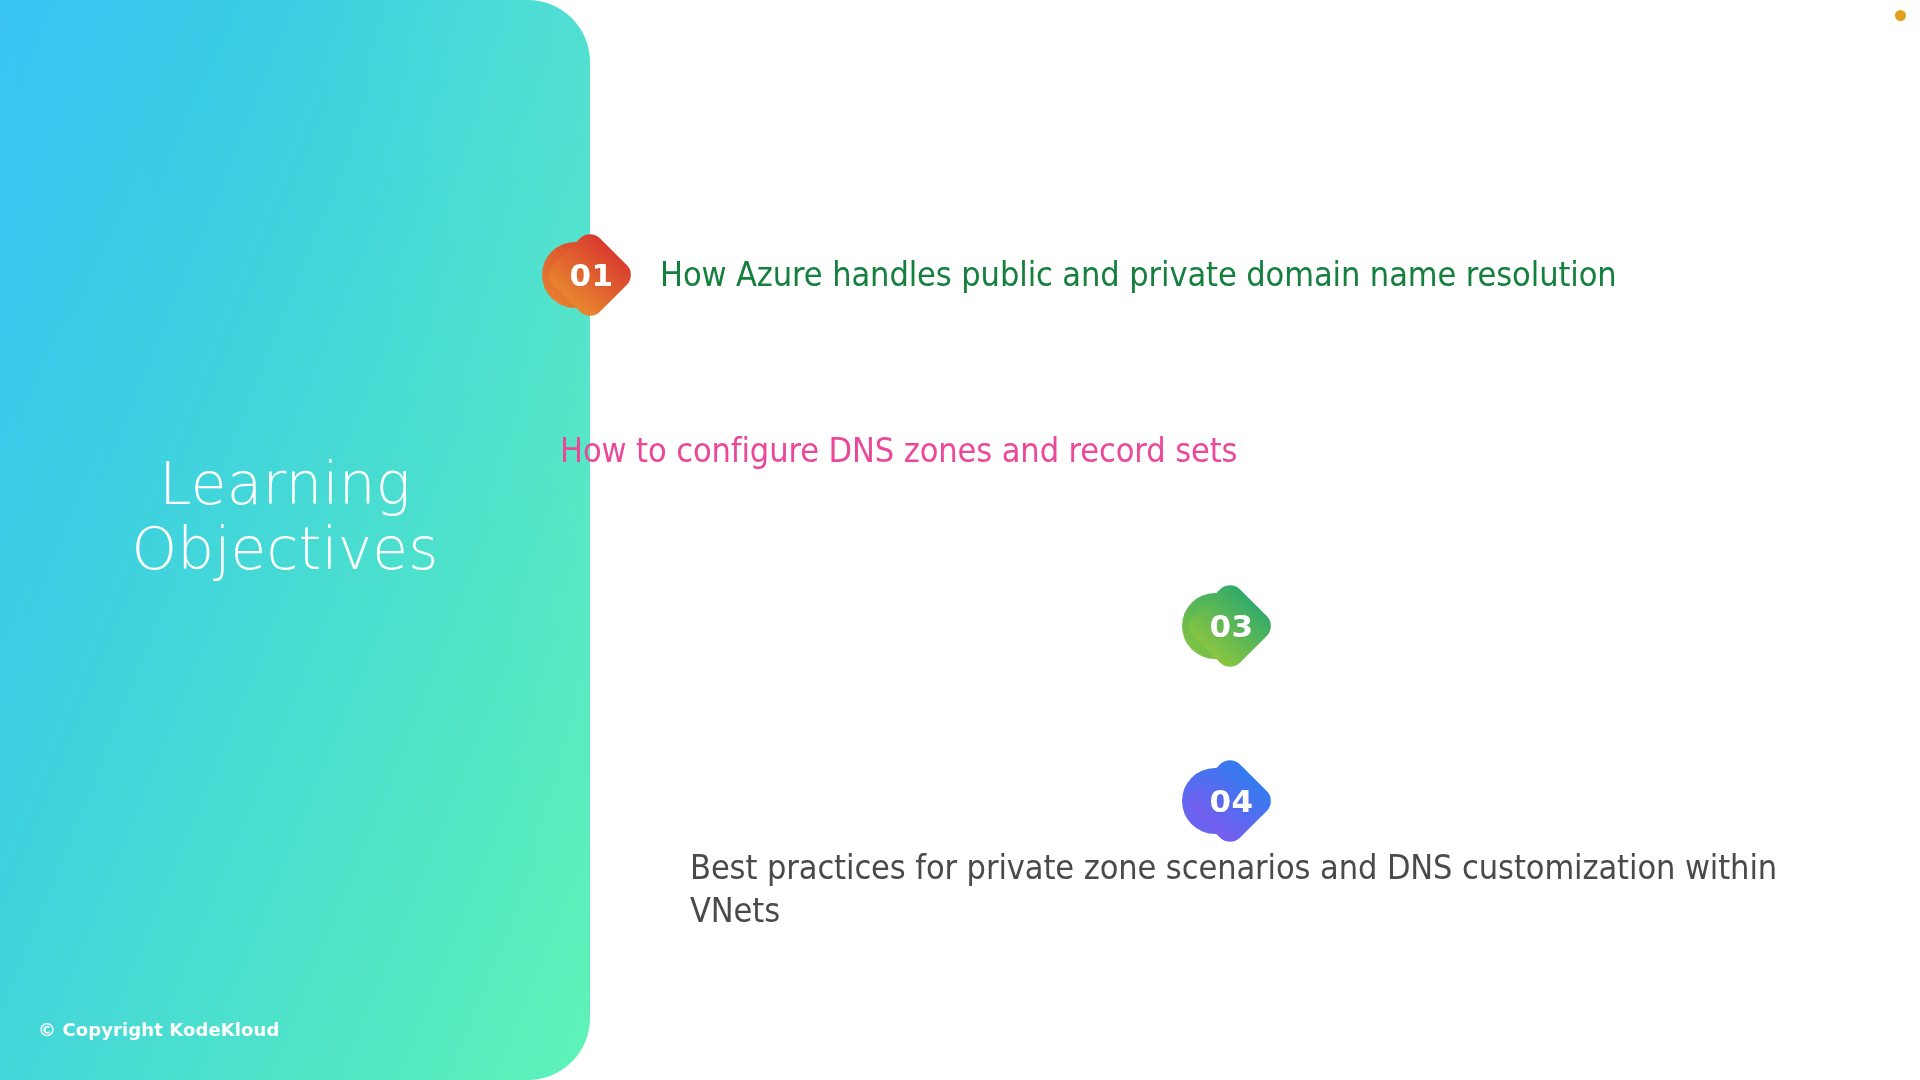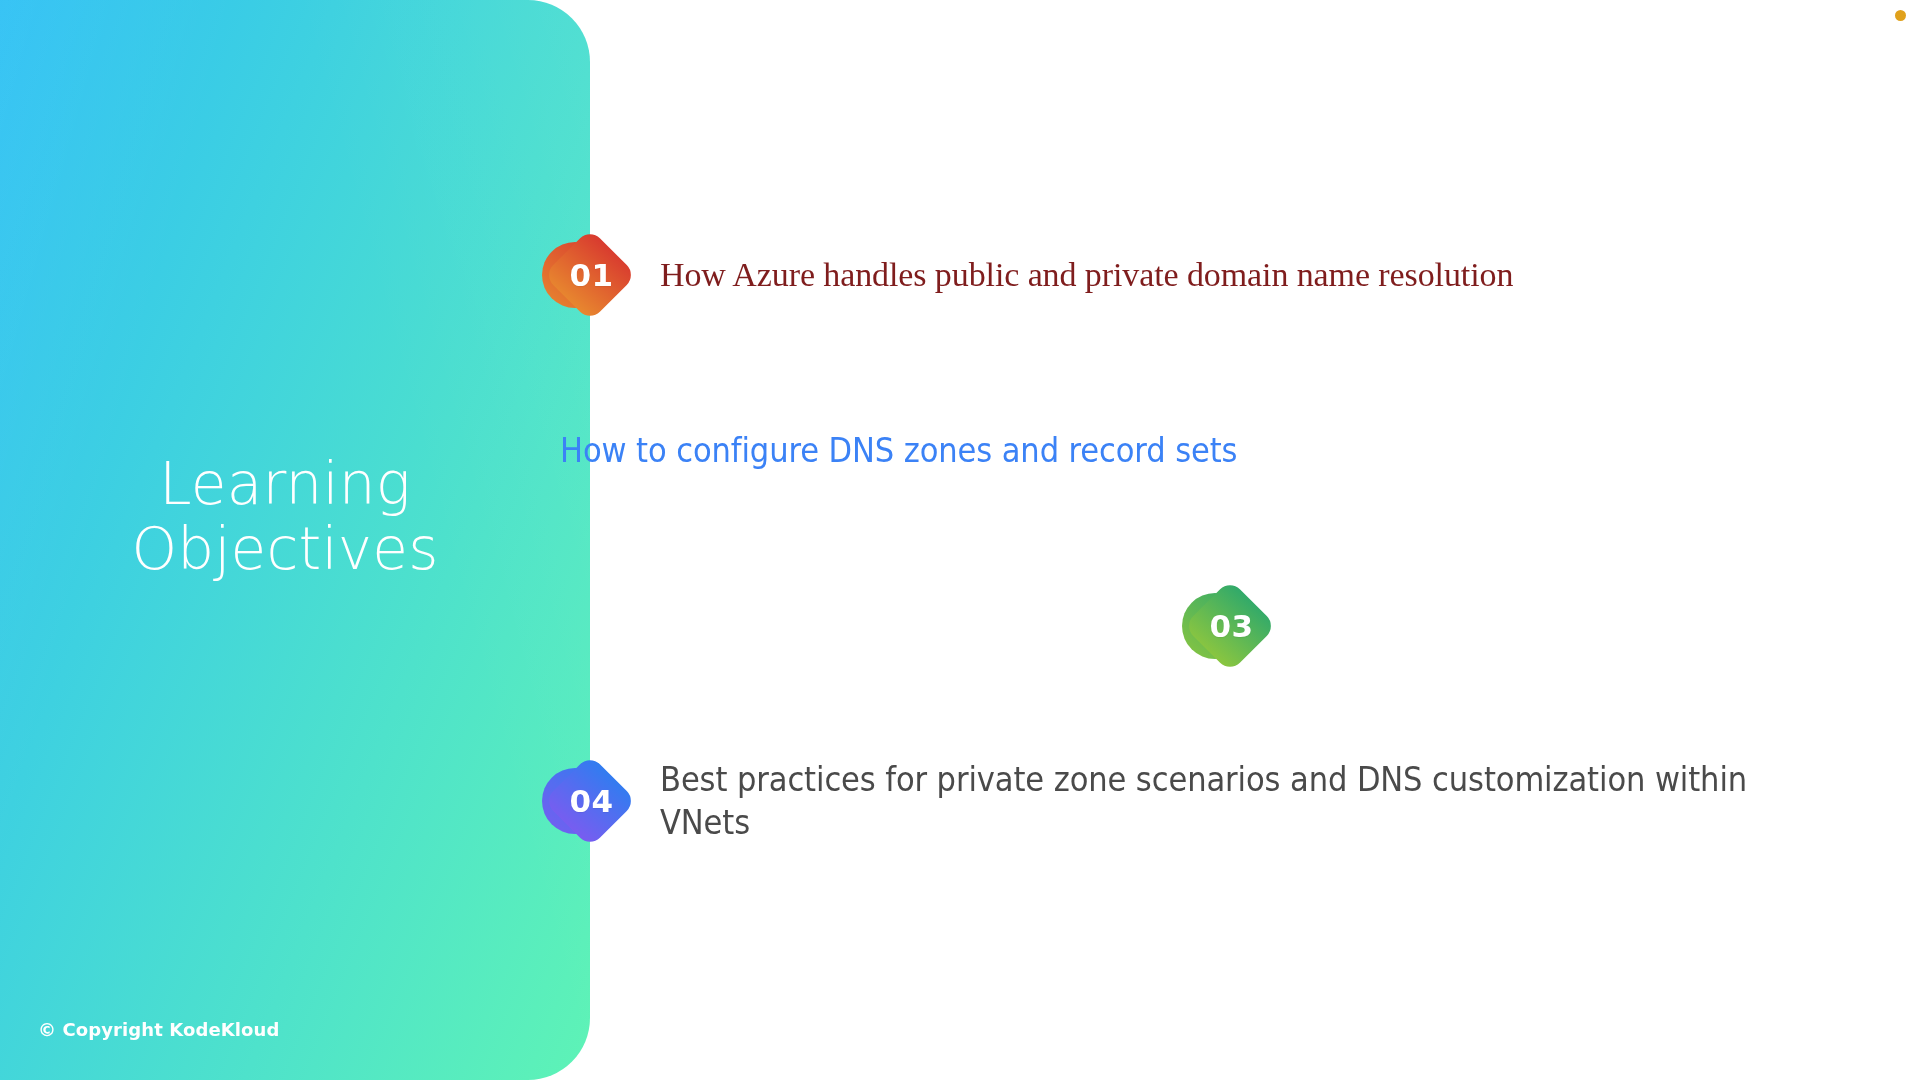--- a/index.html
+++ b/index.html
@@ -88,21 +88,21 @@
     position: absolute;
     left: 0;
     width: 1380px;
     height: 110px;
     display: flex;
     align-items: center;
   }
   .objective-row[data-row="0"] { top: 220px; }
   .objective-row[data-row="1"] { top: 396px; }
   .objective-row[data-row="2"] { top: 571px; flex-direction: column; }
-  .objective-row[data-row="3"] { top: 746px; }
+  .objective-row[data-row="3"] { top: 746px; flex-direction: column; }
 
   
   .badge {
     position: relative;
     width: 100px;
     height: 110px;
     flex: 0 0 100px;
   }
   .badge .diamond {
     position: absolute;
@@ -176,25 +176,25 @@
   </div>
 
   <div id="objectives">
 
     <div class="objective-row" data-row="0">
       <div class="badge">
         <span class="disc" style="background: linear-gradient(40deg, rgb(232, 137, 47) 0%, rgb(216, 57, 47) 100%);"></span>
         <span class="diamond" style="background: linear-gradient(-5deg, rgb(232, 137, 47) 0%, rgb(216, 57, 47) 100%);"></span>
         <span class="num">01</span>
       </div>
-      <div class="objective-text" style="color: #7f1d1d; font-family: Liberation Serif, serif;">How Azure handles public and private domain name resolution</div>
+      <div class="objective-text" style="color: #15803d;">How Azure handles public and private domain name resolution</div>
     </div>
 
     <div class="objective-row" data-row="1">
-      <div class="objective-text" style="color: #3b82f6;">How to configure DNS zones and record sets</div>
+      <div class="objective-text" style="color: #ec4899;">How to configure DNS zones and record sets</div>
     </div>
 
     <div class="objective-row" data-row="2">
       <div class="badge">
         <span class="disc" style="background: linear-gradient(40deg, rgb(140, 198, 63) 0%, rgb(47, 169, 107) 100%);"></span>
         <span class="diamond" style="background: linear-gradient(-5deg, rgb(140, 198, 63) 0%, rgb(47, 169, 107) 100%);"></span>
         <span class="num">03</span>
       </div>
     </div>
 

